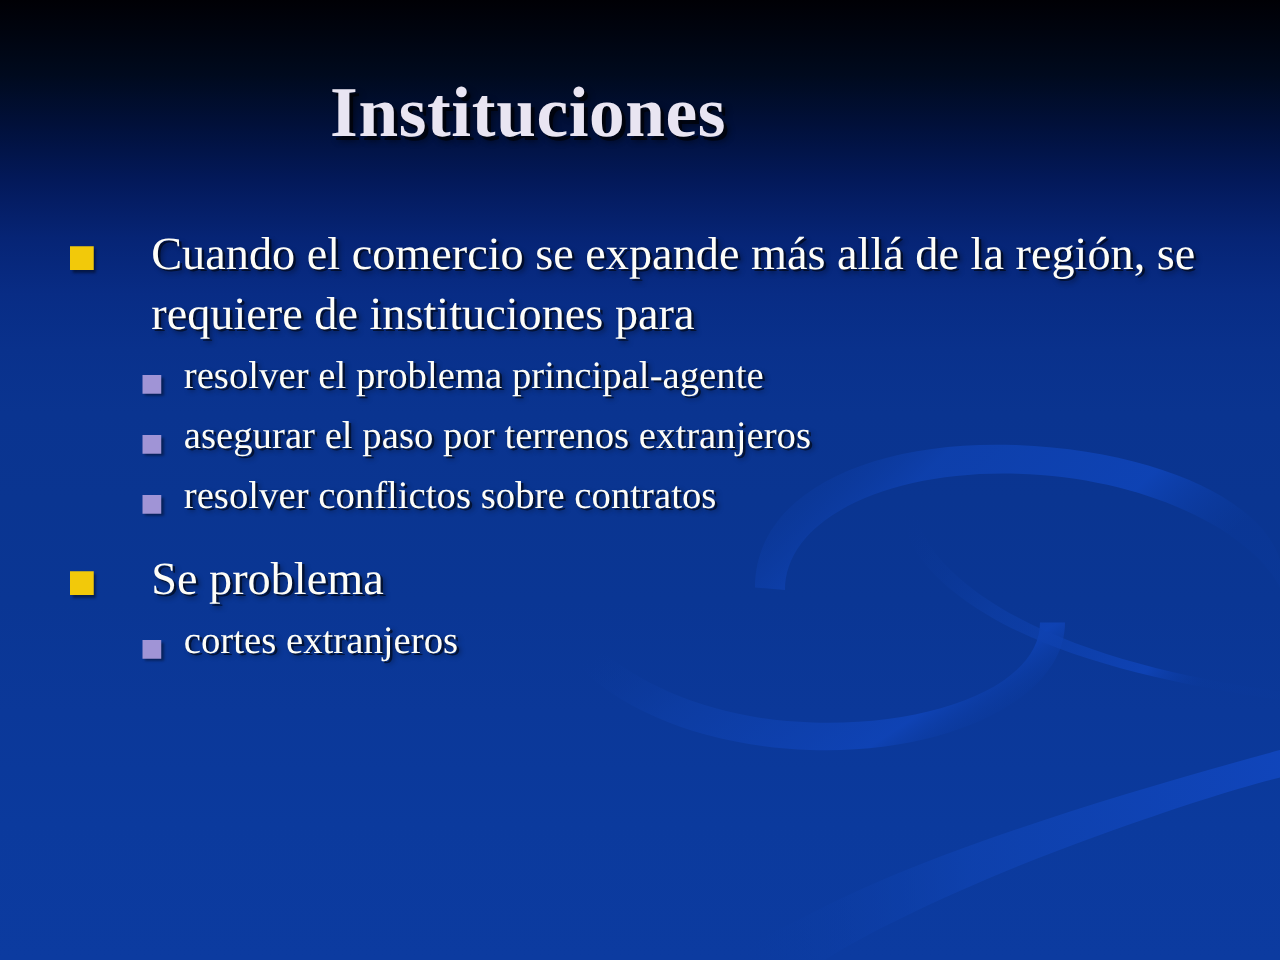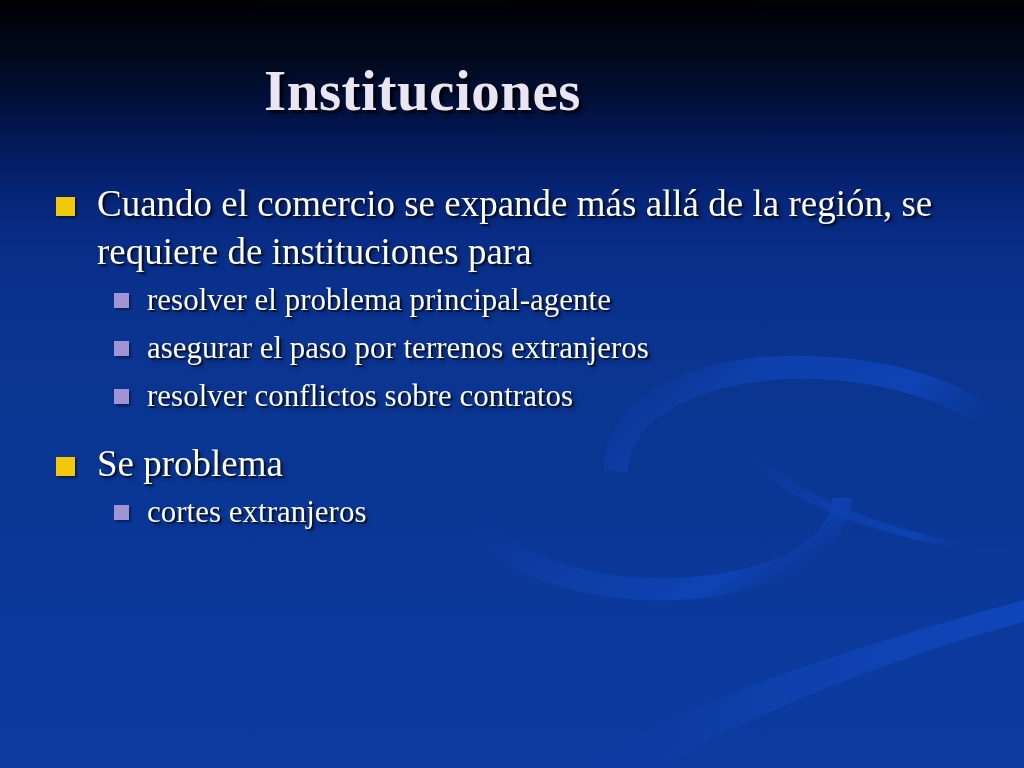--- a/index.html
+++ b/index.html
@@ -69,20 +69,21 @@
   }
 
   .bullet-row {
     display: flex;
     align-items: flex-start;
   }
 
   
   .lvl1 {
     margin-bottom: 2px;
+    gap: 24px;
   }
   .lvl1 .marker {
     flex: 0 0 auto;
     width: 19px;
     height: 19px;
     margin-top: 17px;
     margin-right: 22px;
     background: #f2c90a;
     box-shadow: 2px 2px 2px rgba(0,0,0,0.45);
   }
@@ -92,20 +93,21 @@
     color: #fdfdf8;
     text-shadow:
       2px 2px 0px rgba(0,0,0,0.55),
       3px 3px 4px rgba(0,0,0,0.40);
   }
 
   
   .lvl2 {
     margin-left: 58px;
     margin-bottom: 5px;
+    align-items: center;
   }
   .lvl2 .marker {
     flex: 0 0 auto;
     width: 15px;
     height: 15px;
     margin-top: 15px;
     margin-right: 18px;
     background: #a094d6;
     box-shadow: 2px 2px 2px rgba(0,0,0,0.40);
   }

